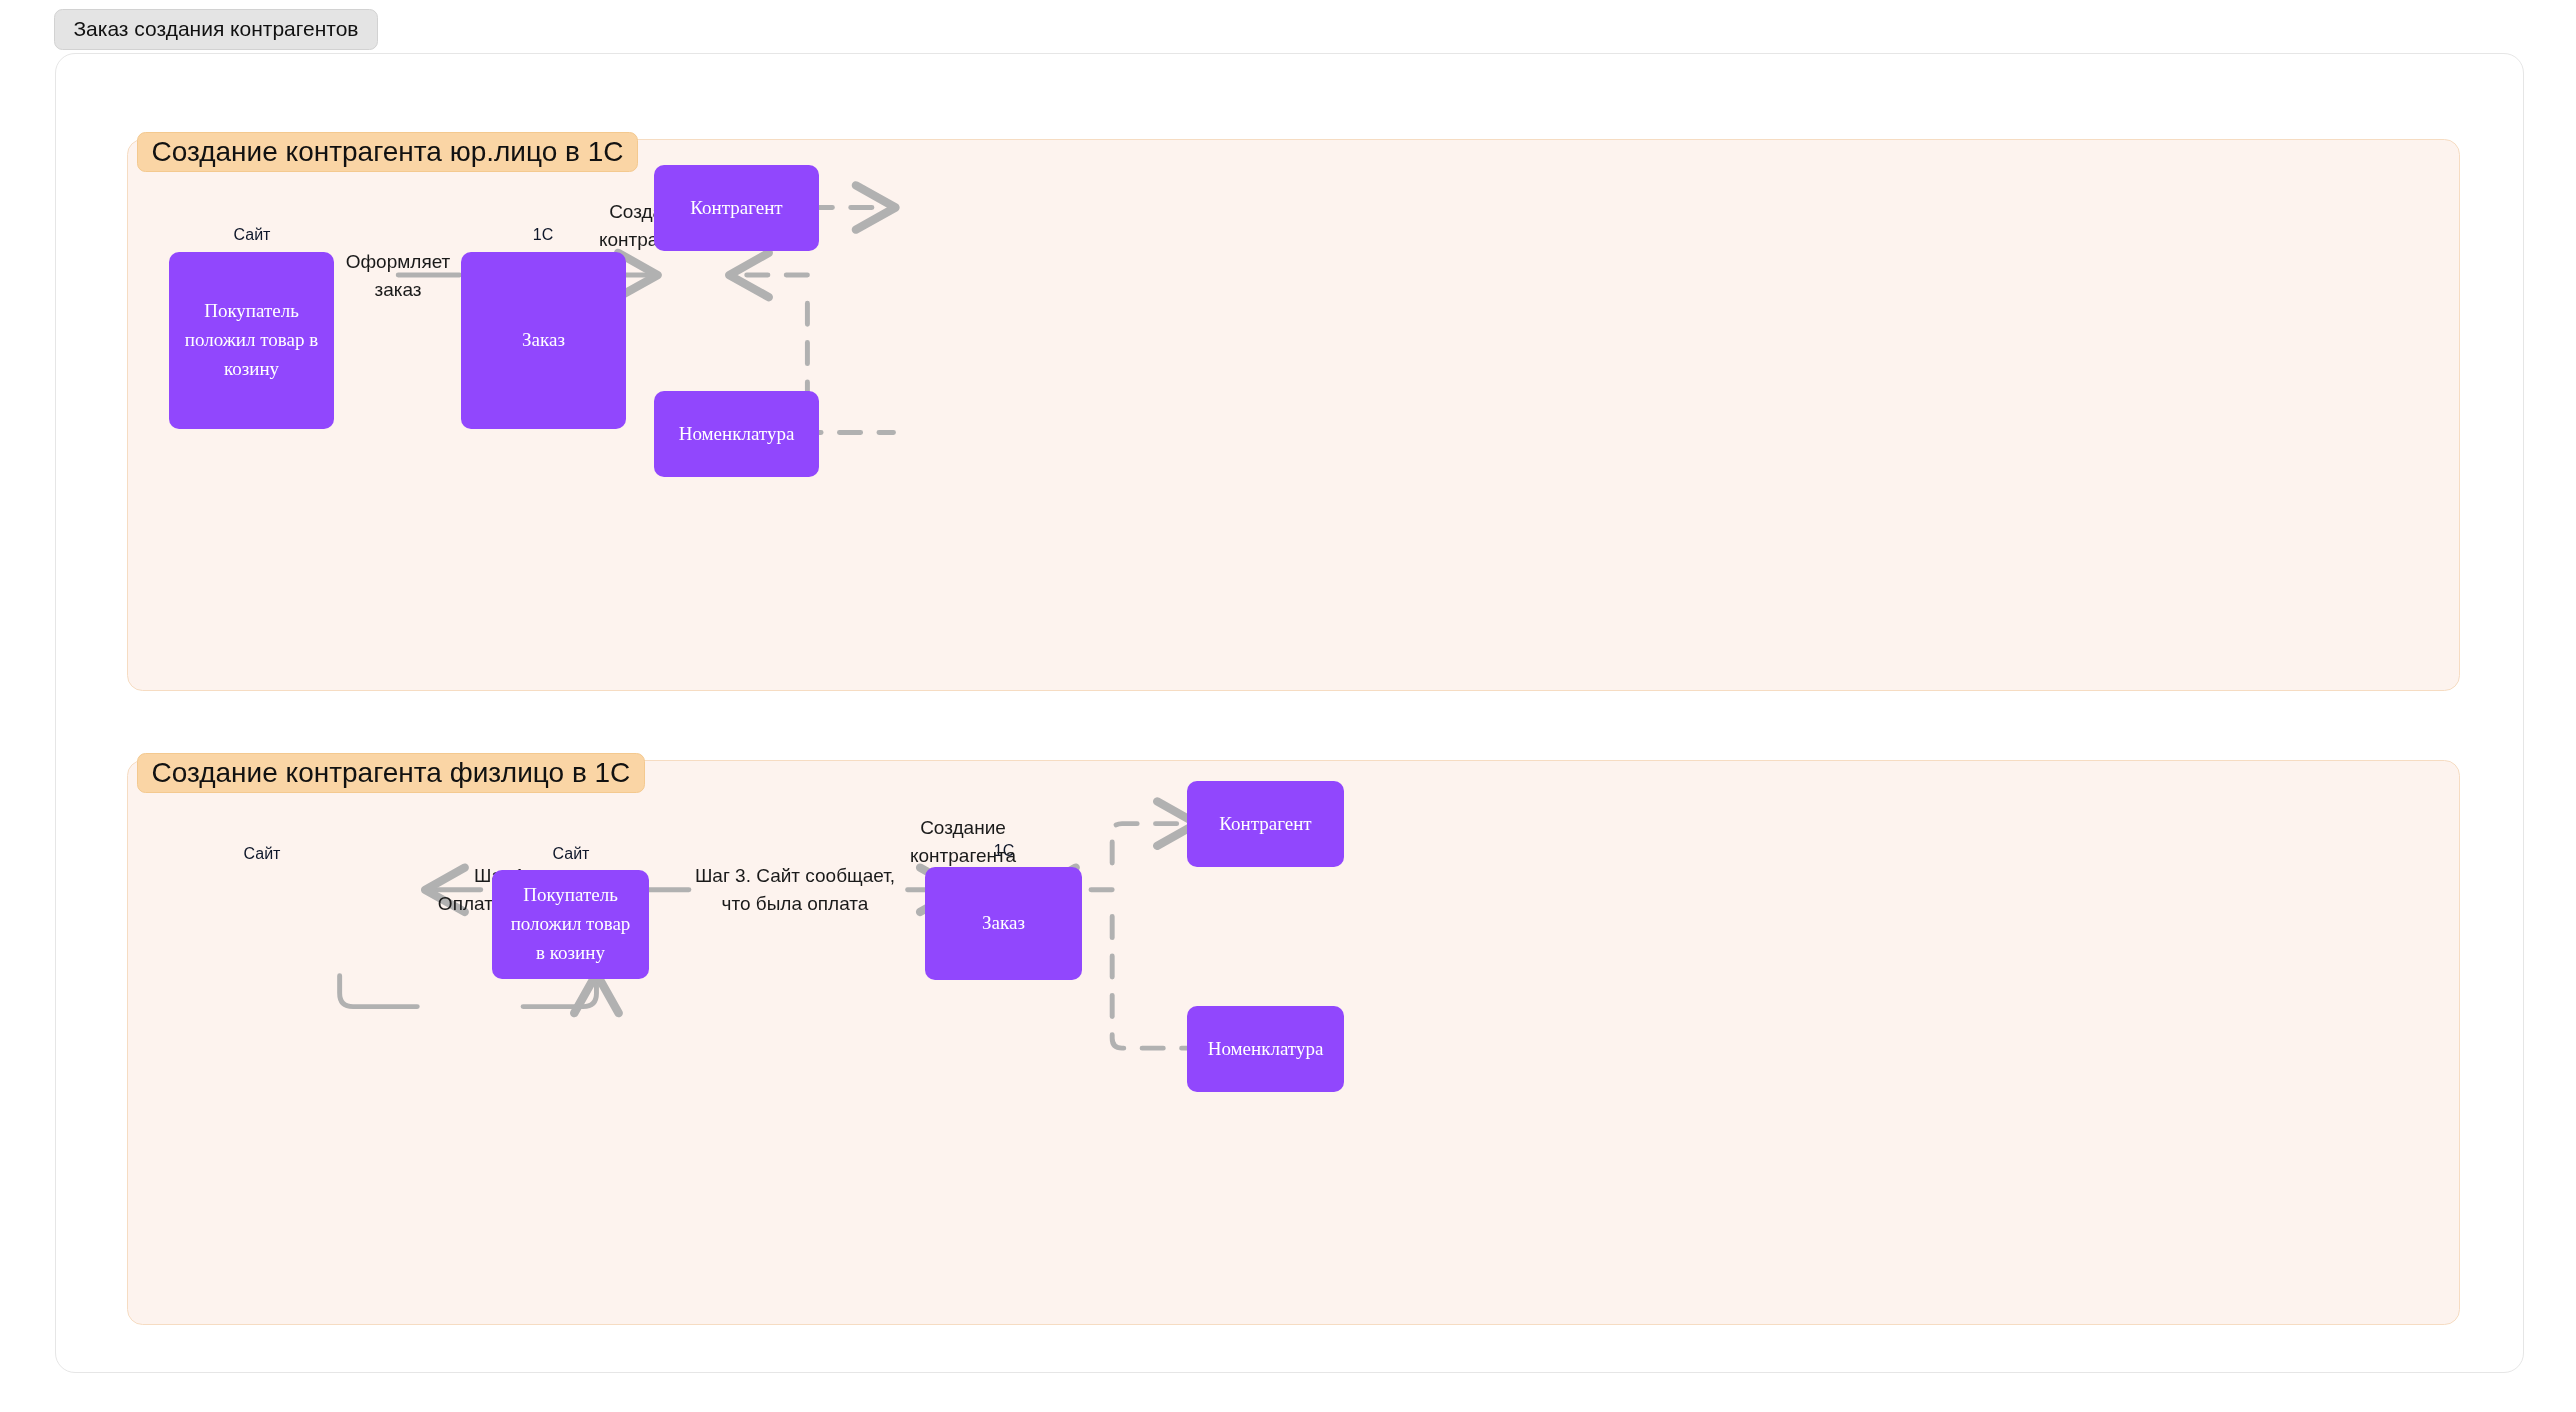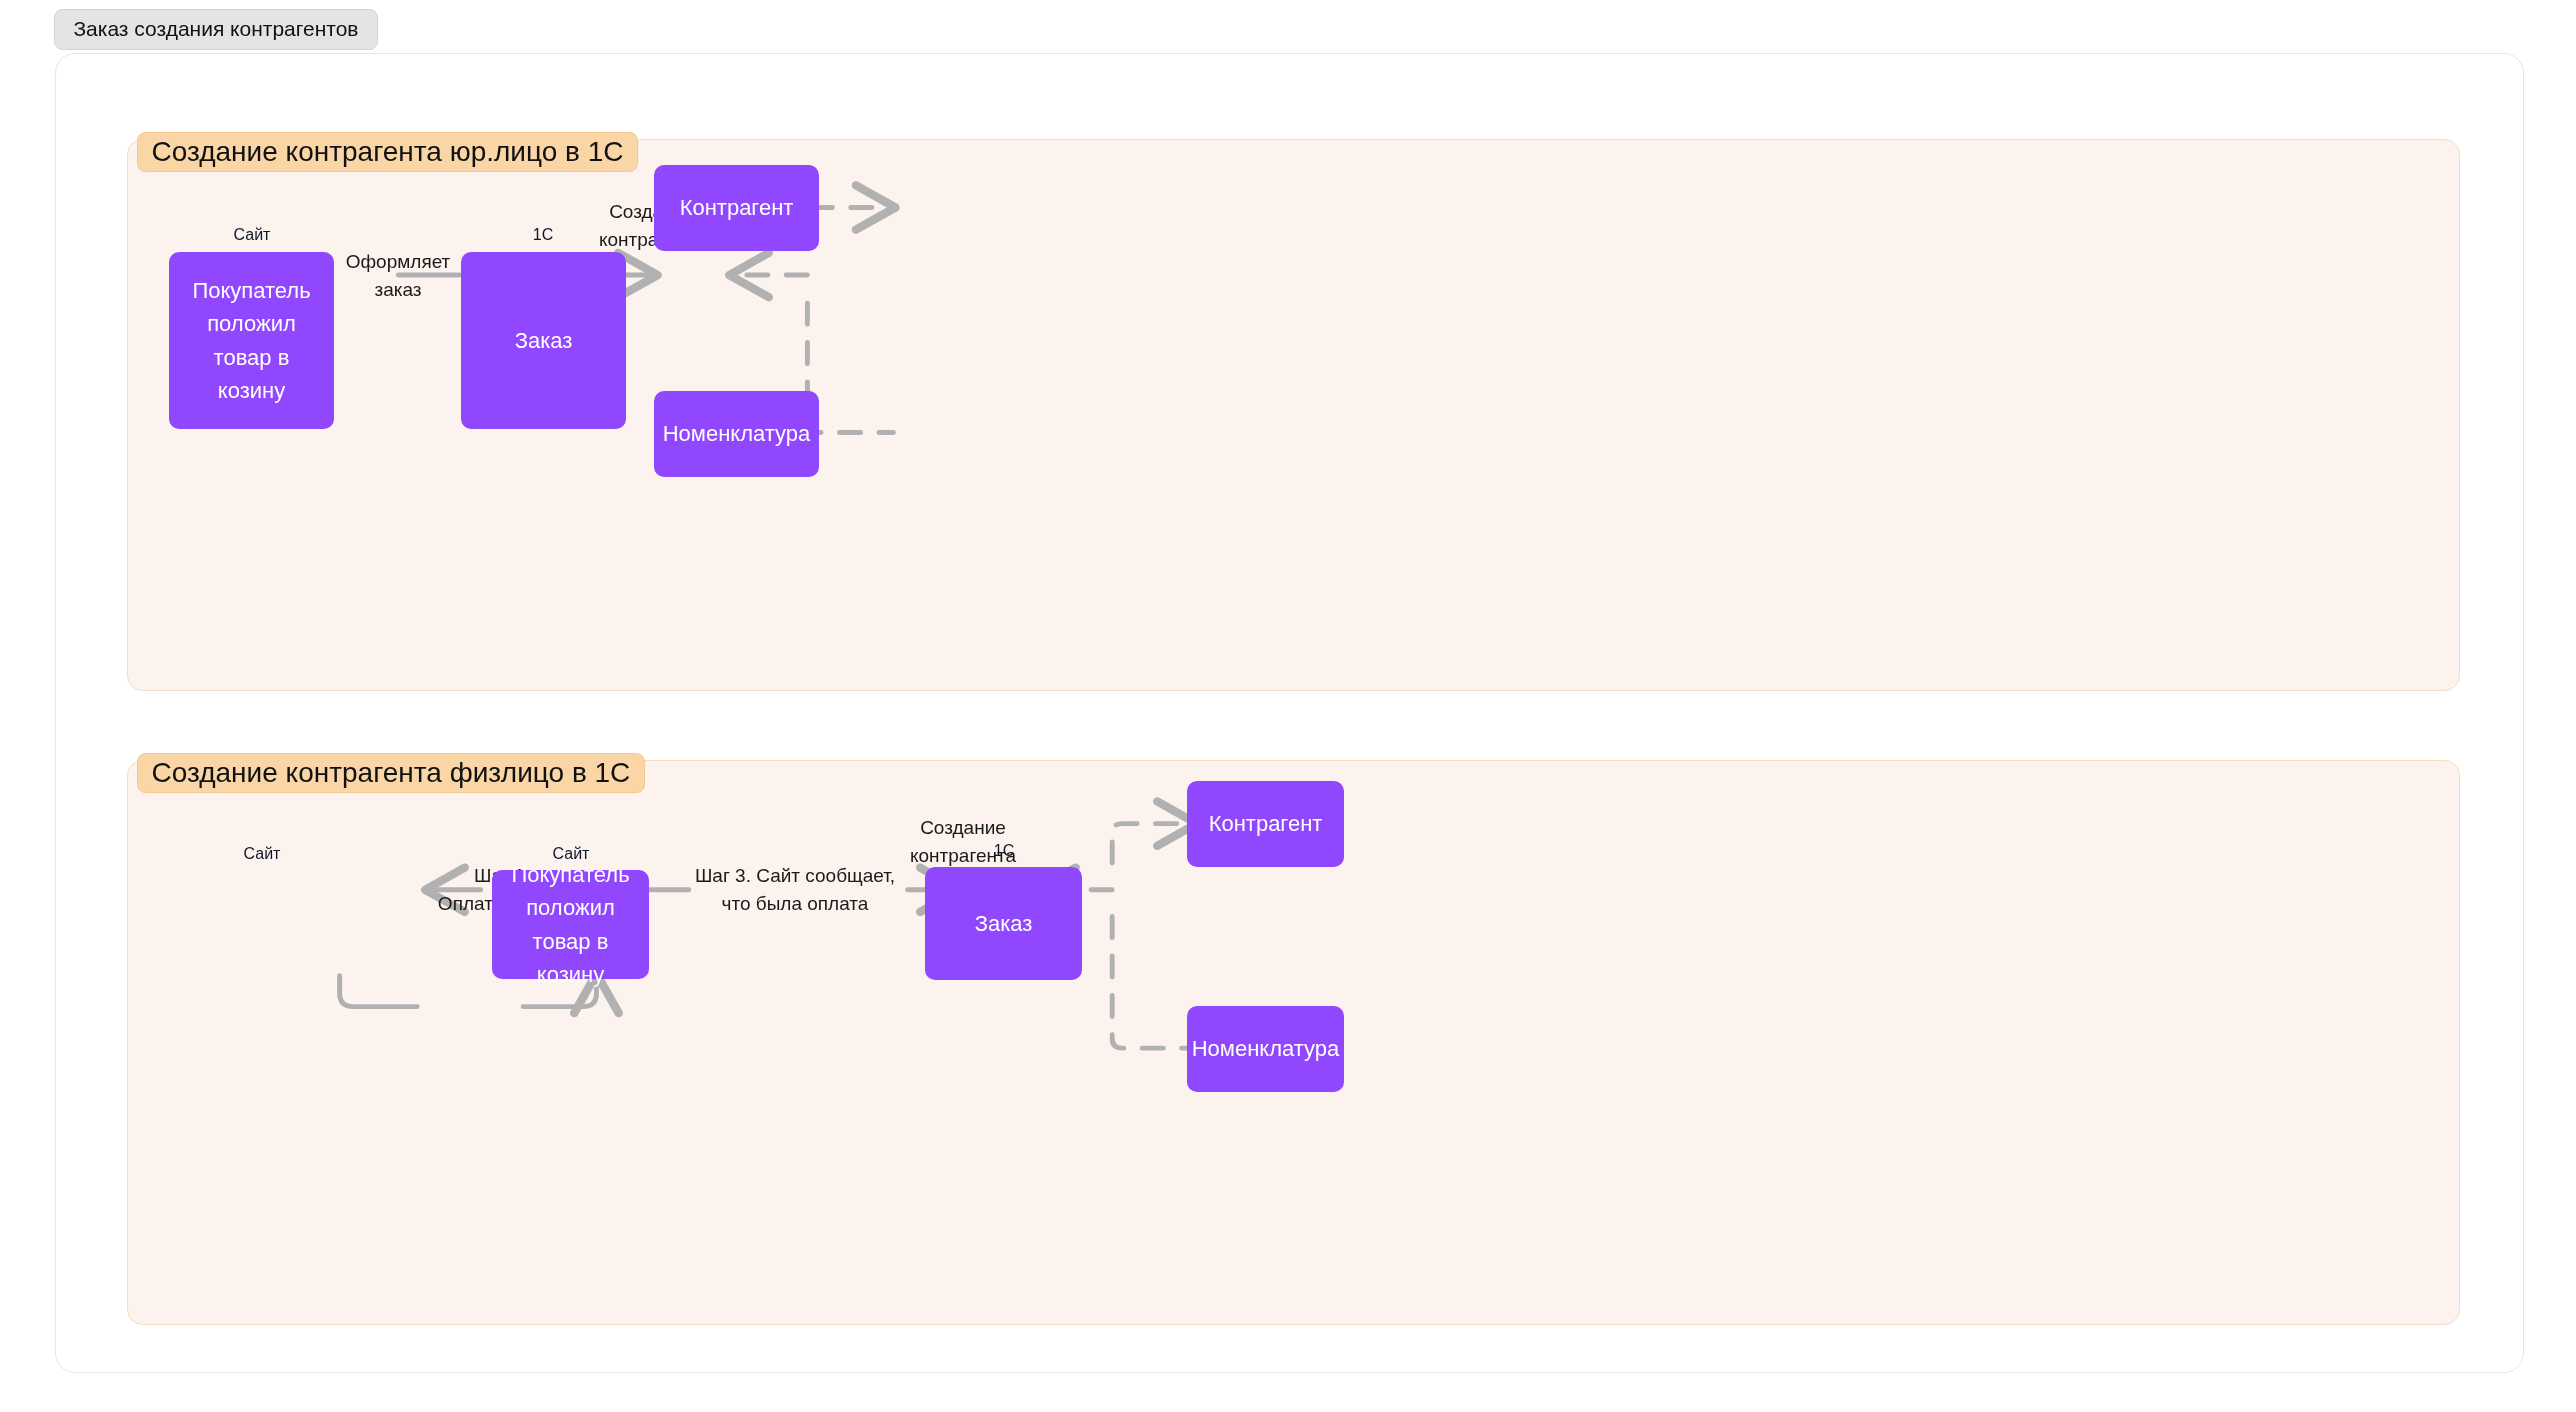--- a/index.html
+++ b/index.html
@@ -89,24 +89,25 @@
   
   .node {
     position: absolute;
     background: #9147fd;
     border-radius: 10px;
     display: flex;
     align-items: center;
     justify-content: center;
     text-align: center;
     color: #ffffff;
-    font-size: 22px;
+    font-size: 19px;
     line-height: 1.52;
     padding: 7px 12.7px;
     box-sizing: border-box;
+    font-family: Liberation Serif, serif;
   }
   .node span { display: block; }
 
   .node-caption {
     position: absolute;
     font-size: 16px;
     color: #0f172a;
     text-align: center;
     white-space: nowrap;
     transform: translateX(-50%);

